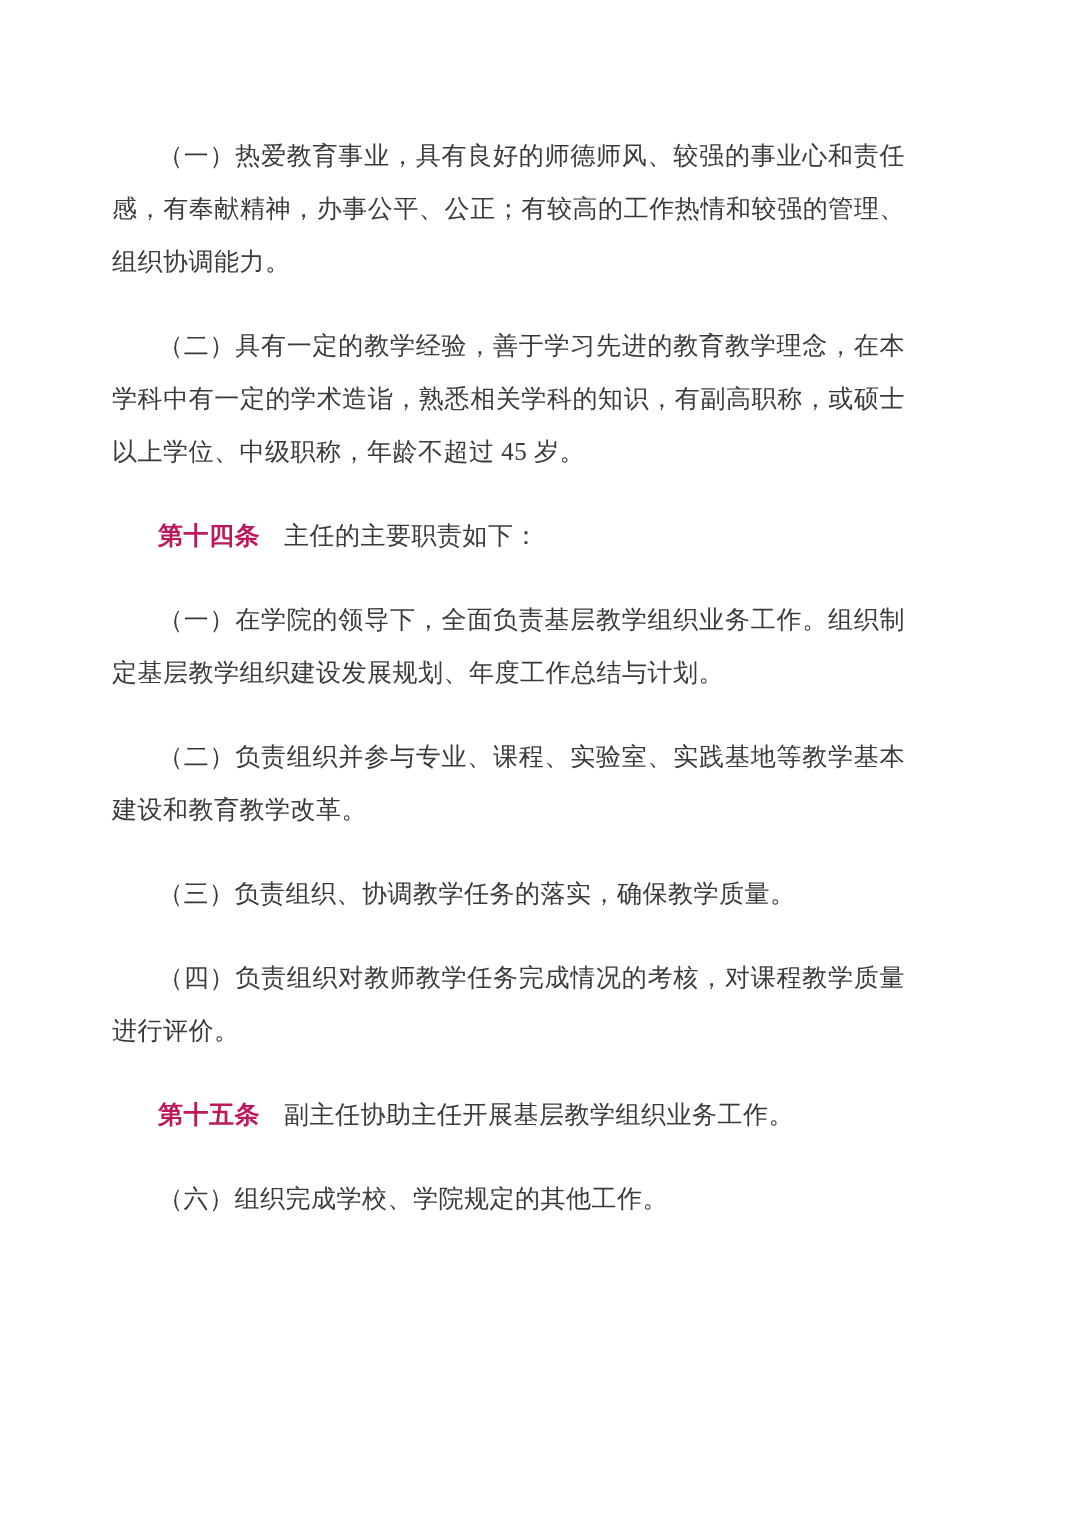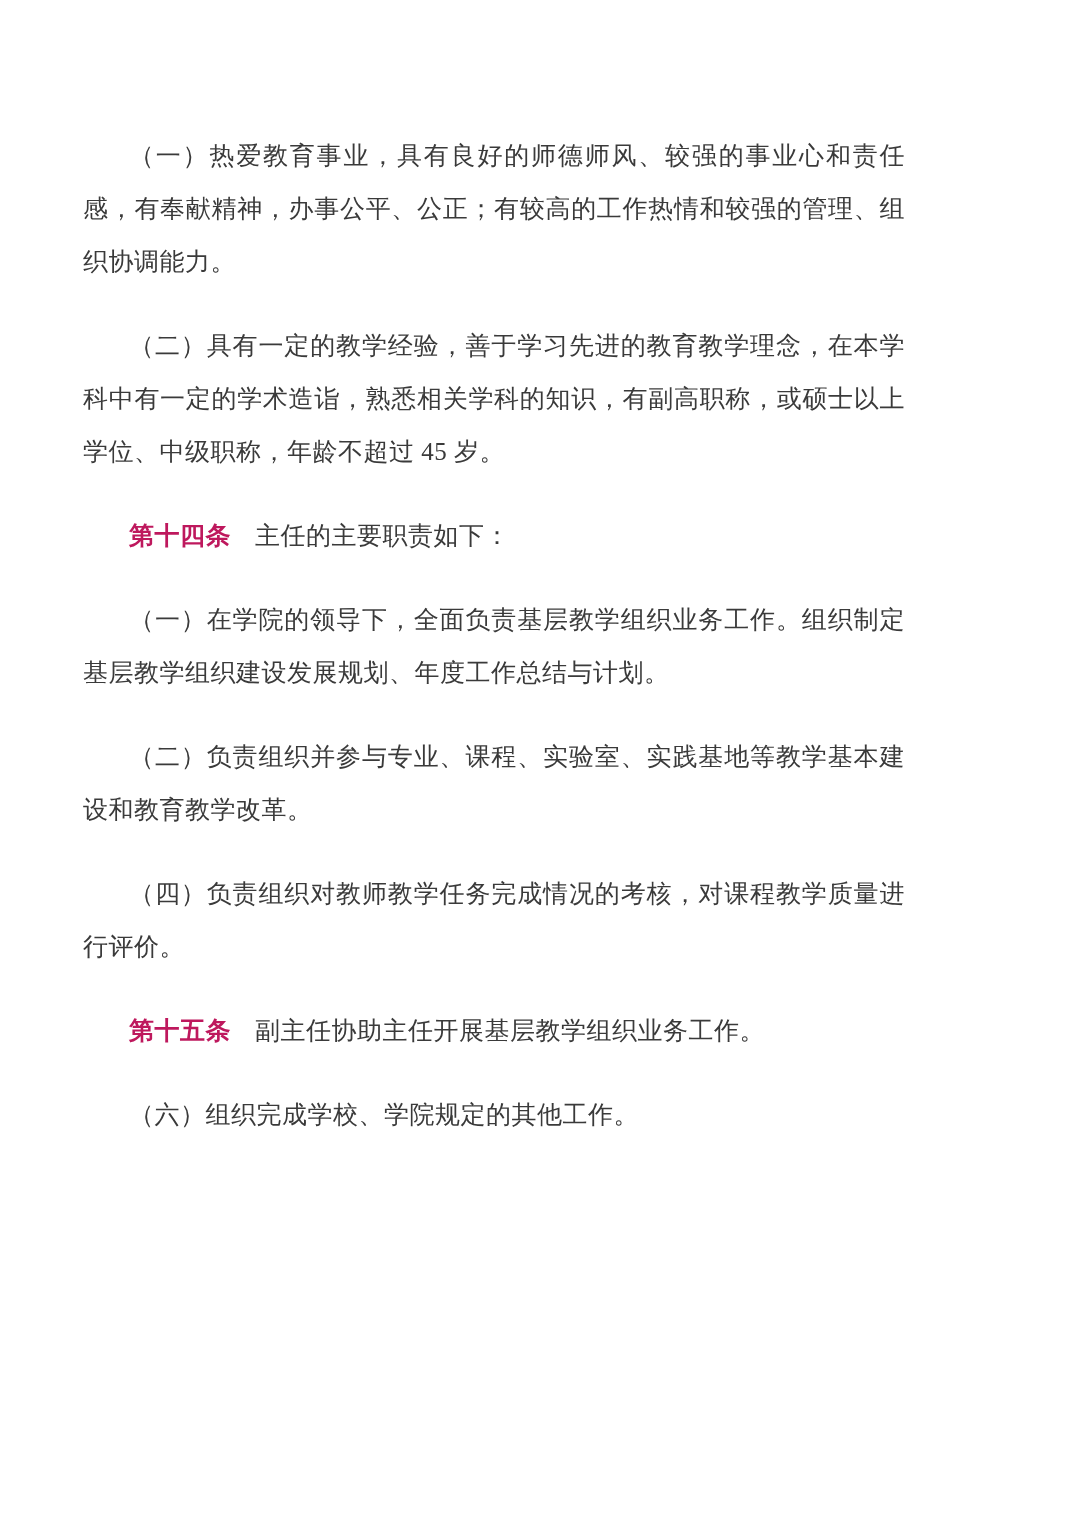--- a/index.html
+++ b/index.html
@@ -11,21 +11,21 @@
     width: 1074px;
     height: 1520px;
     overflow: hidden;
     font-family: "Liberation Serif", "DejaVu Serif", serif;
   }
   .page {
     box-sizing: border-box;
     width: 1074px;
     height: 1520px;
     background: #ffffff;
-    padding: 129px 169px 0 83px;
+    padding: 129px 169px 0 112px;
   }
   .page p {
     margin: 0 0 31px 0;
     font-size: 25px;
     line-height: 53px;
     color: #3a3a3a;
     text-align: justify;
     text-indent: 46px;
     letter-spacing: 0.5px;
     word-break: break-all;
@@ -46,20 +46,21 @@
   <p>（二）具有一定的教学经验，善于学习先进的教育教学理念，在本学科中有一定的学术造诣，熟悉相关学科的知识，有副高职称，或硕士以上学位、中级职称，年龄不超过 45 岁。</p>
 
   <p>
     <span class="article-label">第十四条</span><span>主任的主要职责如下：</span>
   </p>
 
   <p>（一）在学院的领导下，全面负责基层教学组织业务工作。组织制定基层教学组织建设发展规划、年度工作总结与计划。</p>
 
   <p>（二）负责组织并参与专业、课程、实验室、实践基地等教学基本建设和教育教学改革。</p>
 
+  <p>（三）负责组织、协调教学任务的落实，确保教学质量。</p>
 
   <p>（四）负责组织对教师教学任务完成情况的考核，对课程教学质量进行评价。</p>
 
 
   <p>
     <span class="article-label">第十五条</span><span>副主任协助主任开展基层教学组织业务工作。</span>
   </p>
 
   <p>（六）组织完成学校、学院规定的其他工作。</p>
 

